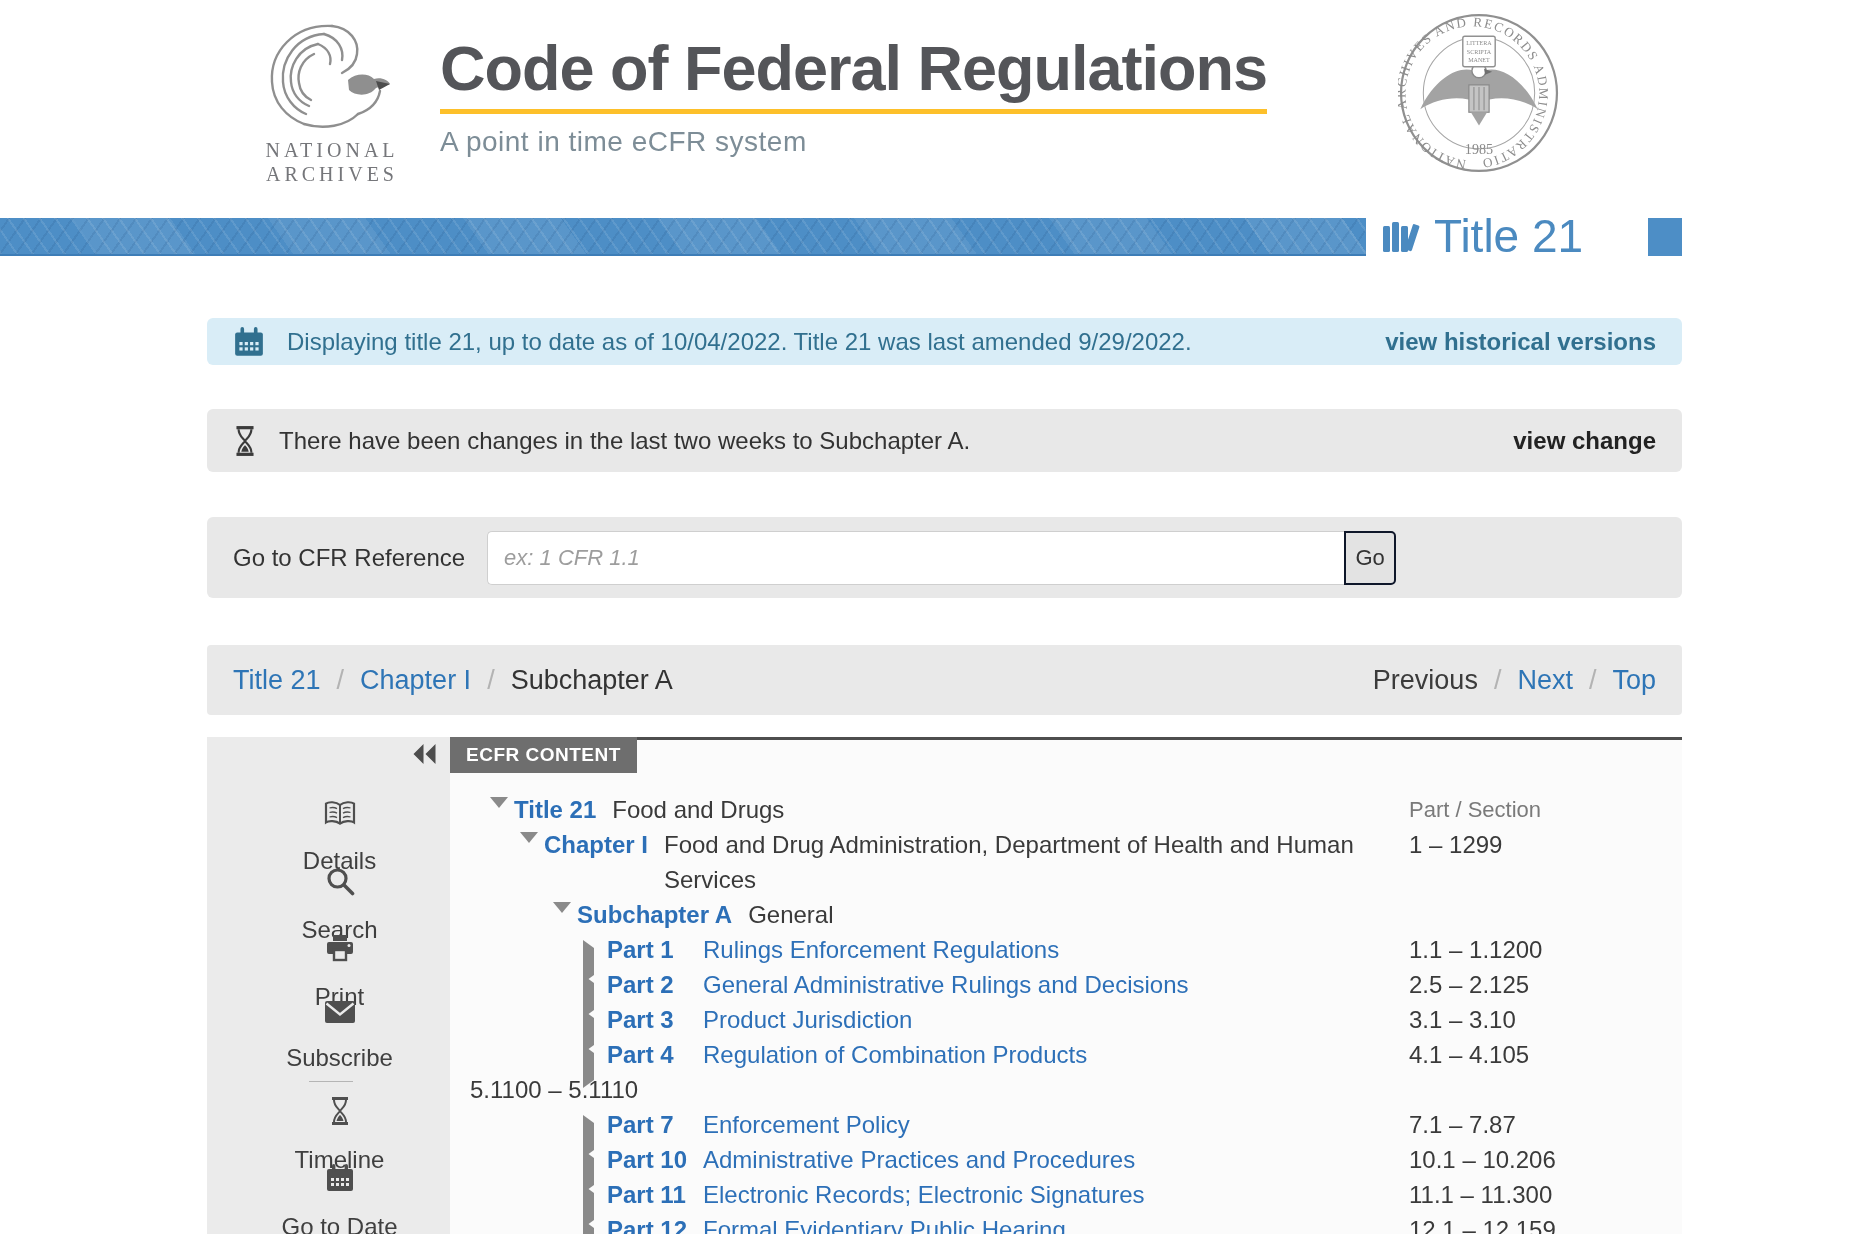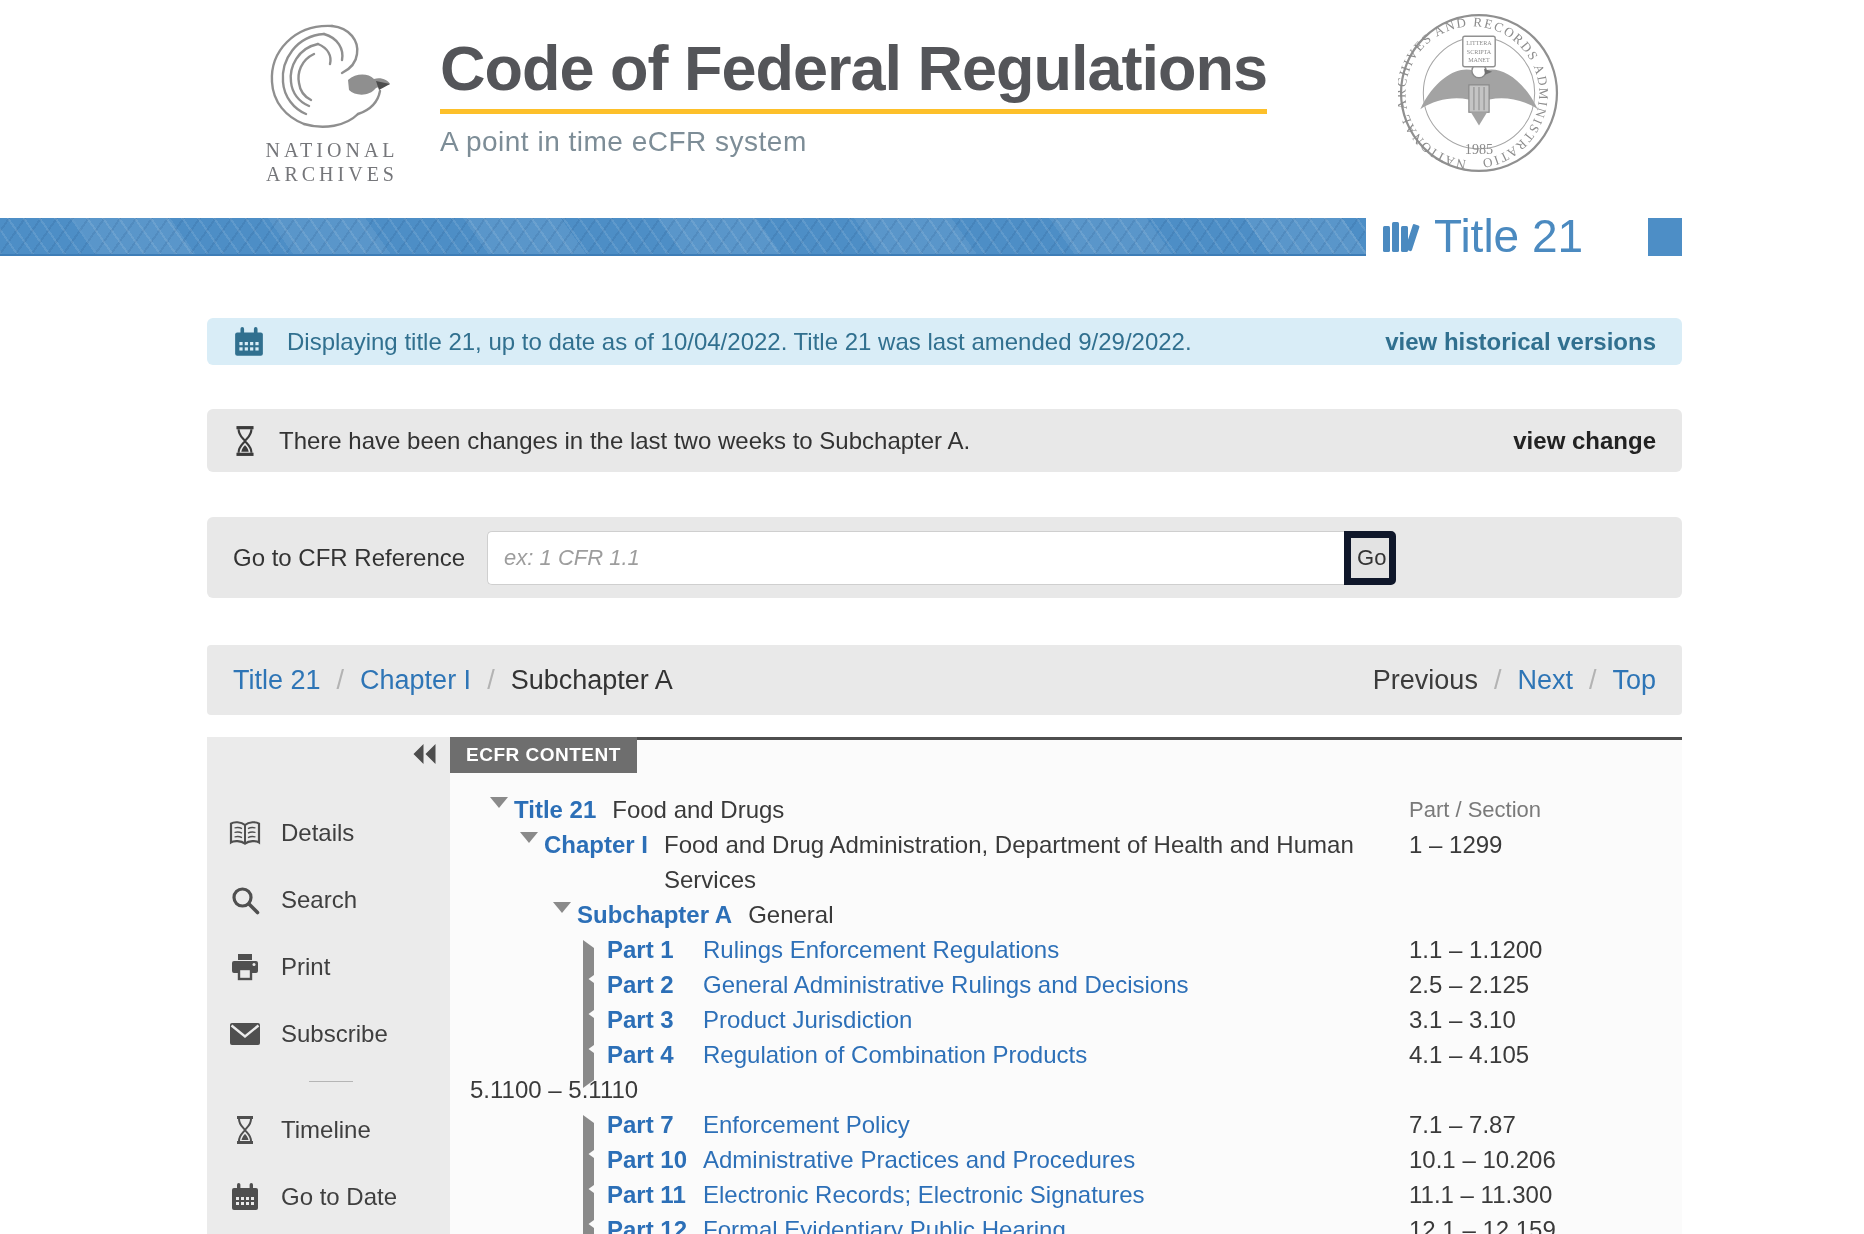--- a/index.html
+++ b/index.html
@@ -38,39 +38,39 @@
   .bar-info .bar-link{color:#31708f;}
   .bar-gray{top:409px;height:63px;background:#e8e8e8;color:#333;}
   .bar-gray .bar-link{color:#222;}
 
   
   .ref-bar{top:517px;height:81px;background:#e8e8e8;color:#333;}
   .ref-label{margin-right:22px;white-space:nowrap;}
   .ref-input{width:824px;height:52px;border:1px solid #cfcfcf;border-right:none;border-radius:5px 0 0 5px;
              font-size:22px;padding:0 16px;font-family:"Liberation Sans", sans-serif;color:#333;outline:none;}
   .ref-input::placeholder{color:#9d9d9d;font-style:italic;}
-  .ref-go{height:54px;width:52px;border:7px solid #0f172a;border-radius:0 5px 5px 0;background:#e3e3e3;
+  .ref-go{height:54px;width:52px;border:2px solid #0f172a;border-radius:0 5px 5px 0;background:#e3e3e3;
           font-size:22px;color:#333;cursor:pointer;font-family:"Liberation Sans", sans-serif;}
 
   
   .crumb-bar{top:645px;height:70px;background:#e9e9e9;border-radius:4px;font-size:27px;}
   .crumbs,.pagenav{display:flex;align-items:center;gap:16px;}
   .pagenav{margin-left:auto;}
   .crumb-sep{color:#b3b3b3;}
   .crumb-link{color:#2e75b6;text-decoration:none;cursor:pointer;}
   .crumb-current{color:#333;}
   .nav-static{color:#3b3b3b;}
 
   
   .content-region{position:absolute;left:207px;top:737px;width:1475px;height:497px;display:flex;}
   .sidebar{position:relative;width:243px;background:#ebebeb;flex:none;}
   .collapse-btn{position:absolute;right:12px;top:6px;cursor:pointer;}
   .side-nav{padding-top:62px;}
   .side-item{display:flex;align-items:center;gap:20px;padding-left:22px;height:67px;cursor:pointer;
-             font-size:24px;color:#3f3f3f;}
+             font-size:24px;color:#3f3f3f;flex-direction:column;}
   .side-item .side-icon{display:inline-flex;width:32px;justify-content:center;color:#4f4f4f;flex:none;}
   .side-divider{height:1px;background:#b5b5b5;width:44px;margin:14px 0 14px 102px;}
 
   .panel{position:relative;flex:1;background:#fbfbfb;border-top:3px solid #4e4e4e;}
   .panel-tab{position:absolute;left:0;top:-3px;background:#6e6e6e;color:#fff;font-size:19px;font-weight:bold;
              letter-spacing:.5px;padding:7px 16px;}
   .tree{margin-top:52px;padding-left:20px;}
   .tree-row{display:flex;font-size:24px;line-height:35px;}
   .row-left{flex:1;display:flex;align-items:flex-start;padding-right:16px;}
   .row-right{width:273px;flex:none;color:#3a3a3a;}

